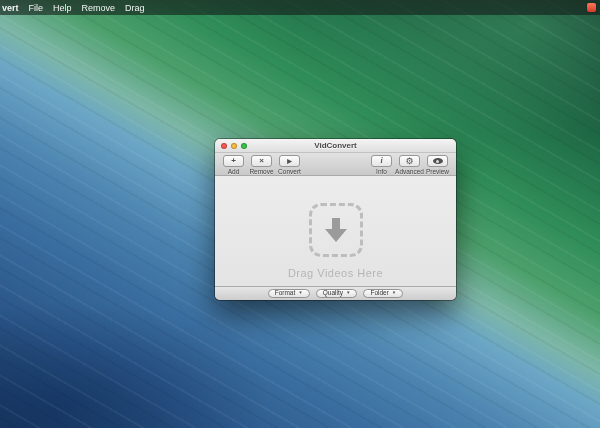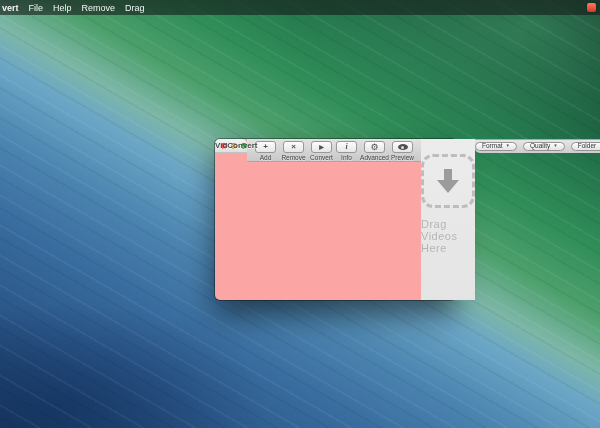--- a/index.html
+++ b/index.html
@@ -56,21 +56,21 @@
     background:linear-gradient(#ff7a59, #d5382b);
     box-shadow:0 0 1px rgba(0,0,0,.6);
   }
 
   
   .window {
     position:absolute; left:215px; top:139px; width:241px; height:161px;
     border-radius:5px;
     box-shadow:0 14px 30px rgba(0,0,0,.55), 0 0 0 1px rgba(0,0,0,.35);
     background:#fca5a5;
-    display:flex; flex-direction:row;
+    display:flex; flex-direction:column;
     z-index:4;
   }
 
   .titlebar {
     height:14px; flex:0 0 14px;
     border-radius:5px 5px 0 0;
     background:linear-gradient(#f4f4f4, #dfdfdf);
     border-bottom:1px solid #c2c2c2;
     position:relative;
     display:flex; align-items:center;
@@ -114,21 +114,21 @@
   }
   .eye-shape::after {
     content:""; position:absolute; left:3.5px; top:1.5px;
     width:3px; height:3px; border-radius:50%; background:#dcdcdc;
   }
 
   .content {
     flex:1;
     background:linear-gradient(#ececec, #e4e4e4);
     display:flex; flex-direction:column; align-items:center;
-    padding-top:15px;
+    padding-top:27px;
   }
   .dropzone-box {
     width:54px; height:54px;
     border:3px dashed #bdbdbd; border-radius:12px;
     display:flex; align-items:center; justify-content:center;
   }
   .dropzone-label {
     margin-top:10px;
     font-size:11px; color:#b5b5b5; letter-spacing:.5px;
   }

